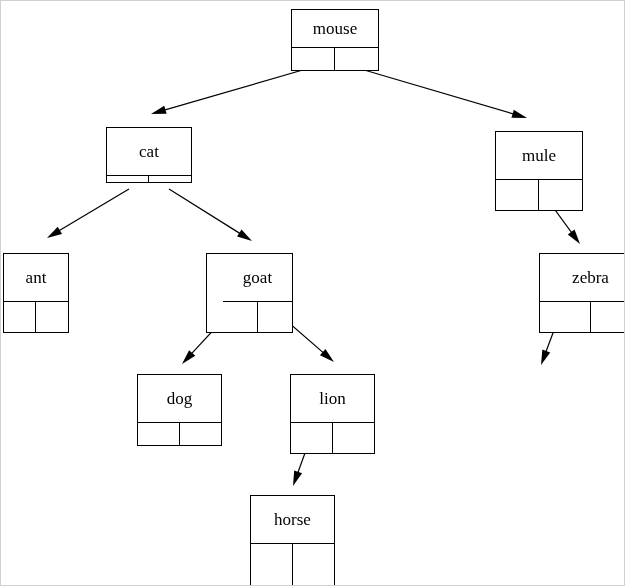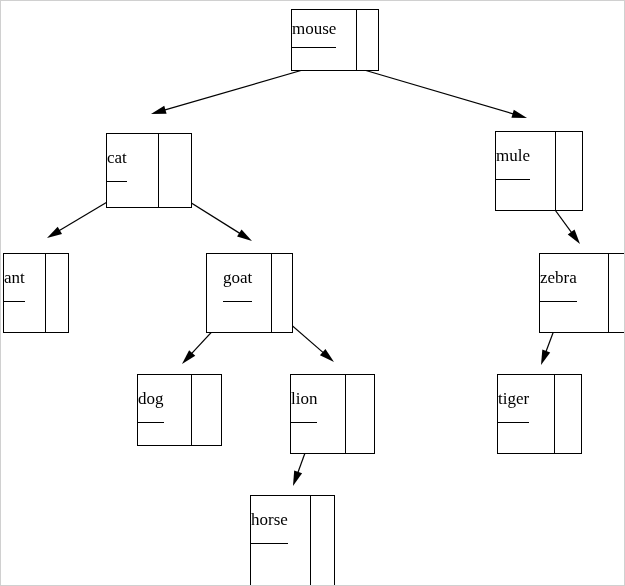--- a/index.html
+++ b/index.html
@@ -26,21 +26,21 @@
     width: 625px;
     height: 586px;
     pointer-events: none;
   }
   .node {
     position: absolute;
     box-sizing: border-box;
     border: 1px solid #000000;
     background: #ffffff;
     display: flex;
-    flex-direction: row;
+    flex-direction: column;
     justify-content: flex-end;
   }
   .node-label {
     flex: 0 0 auto;
     display: flex;
     align-items: center;
     justify-content: center;
     font-size: 17px;
     line-height: 1;
     color: #000000;
@@ -106,21 +106,21 @@
       </g>
     </svg>
 
 <div class="node" style="left: 290px; top: 8px; width: 88px; height: 62px;">
       <div class="node-label" style="height: 38px;">mouse</div>
       <div class="node-pointers">
         <div class="ptr-cell left"></div>
         <div class="ptr-cell right"></div>
       </div>
     </div>
-    <div class="node" style="left: 105px; top: 132px; width: 86px; height: 75px;">
+    <div class="node" style="left: 105px; top: 126px; width: 86px; height: 56px;">
       <div class="node-label" style="height: 48px;">cat</div>
       <div class="node-pointers">
         <div class="ptr-cell left"></div>
         <div class="ptr-cell right"></div>
       </div>
     </div>
     <div class="node" style="left: 494px; top: 130px; width: 88px; height: 80px;">
       <div class="node-label" style="height: 48px;">mule</div>
       <div class="node-pointers">
         <div class="ptr-cell left"></div>
@@ -155,27 +155,20 @@
         <div class="ptr-cell right"></div>
       </div>
     </div>
     <div class="node" style="left: 289px; top: 373px; width: 85px; height: 80px;">
       <div class="node-label" style="height: 48px;">lion</div>
       <div class="node-pointers">
         <div class="ptr-cell left"></div>
         <div class="ptr-cell right"></div>
       </div>
     </div>
-    <div class="node" style="left: 496px; top: 373px; width: 85px; height: 80px;">
-      <div class="node-label" style="height: 48px;">tiger</div>
-      <div class="node-pointers">
-        <div class="ptr-cell left"></div>
-        <div class="ptr-cell right"></div>
-      </div>
-    </div>
     <div class="node" style="left: 249px; top: 494px; width: 85px; height: 104px;">
       <div class="node-label" style="height: 48px;">horse</div>
       <div class="node-pointers">
         <div class="ptr-cell left"></div>
         <div class="ptr-cell right"></div>
       </div>
     </div>
   </div>
 
 </body></html>

